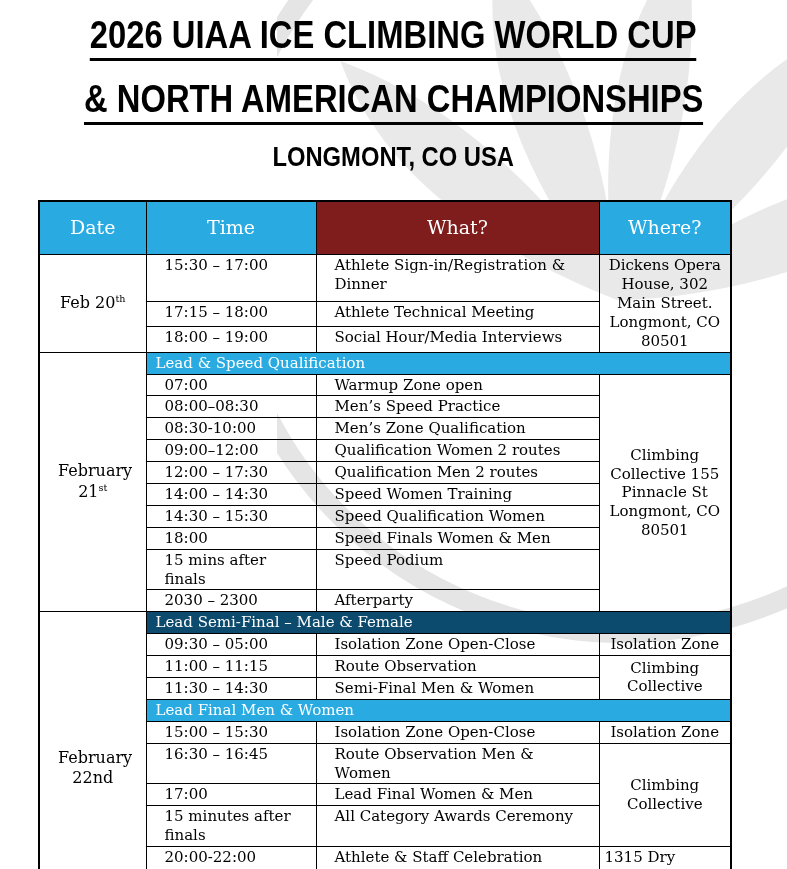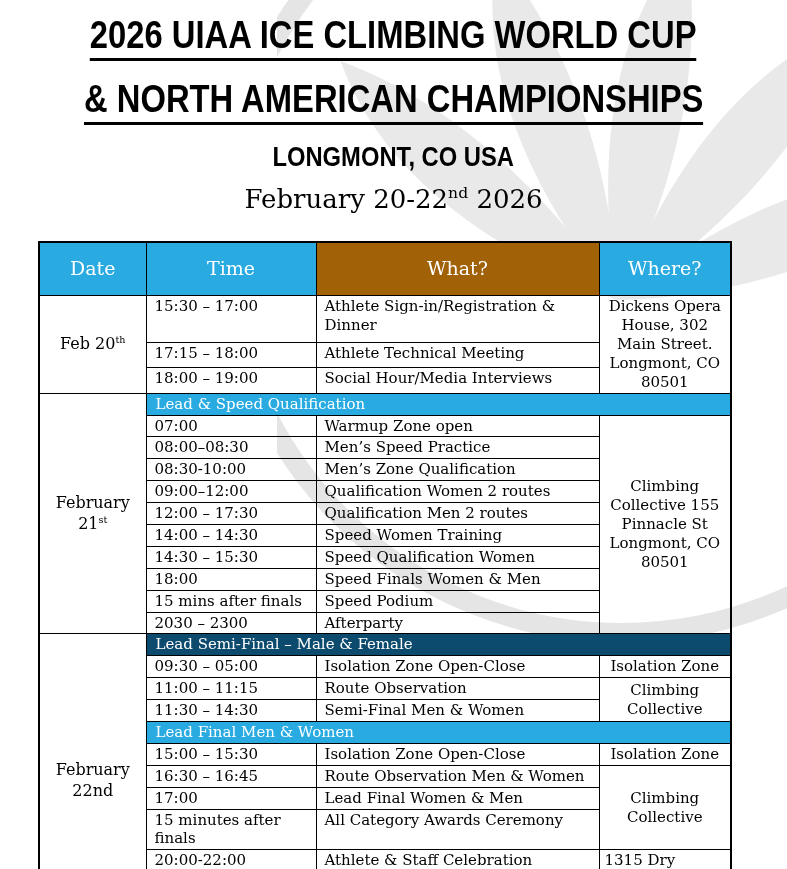--- a/index.html
+++ b/index.html
@@ -50,21 +50,21 @@
     table-layout:fixed;
     width:692px;
     margin:27px 0 0 38px;
     border:2.5px solid #000;
     background:transparent;
   }
   th,td{
     border:1.5px solid #000;
     font-size:15px;
     line-height:1.26;
-    padding:1px 8px;
+    padding:1px 18px;
     overflow:hidden;
   }
   th{
     color:#fff;
     font-weight:normal;
     font-size:19px;
     padding:14px 2px;
     text-align:center;
   }
   td.cell-banner{
@@ -105,35 +105,34 @@
   <header class="page-header">
     <div class="title-line">
       <span class="title-text">2026 UIAA ICE CLIMBING WORLD CUP</span>
     </div>
     <div class="title-line">
       <span class="title-text">&amp; NORTH AMERICAN CHAMPIONSHIPS</span>
     </div>
     <div class="location-line">
       <span class="location-text">LONGMONT, CO USA</span>
     </div>
-    <div class="date-line"><span>February 20-22</span><sup>nd</sup><span> 2026</span></div>
   </header>
 
   <table class="schedule">
     <colgroup>
       <col style="width:107px">
         <col style="width:170px">
         <col style="width:283px">
         <col style="width:132px">
     </colgroup>
     <thead>
       <tr>
         <th class="accent-bg" style="background: rgb(41, 171, 226);">Date</th>
         <th class="accent-bg" style="background: rgb(41, 171, 226);">Time</th>
-        <th class="accent-bg" style="background: #a16207;">What?</th>
+        <th class="accent-bg" style="background: #7f1d1d;">What?</th>
         <th class="accent-bg" style="background: rgb(41, 171, 226);">Where?</th>
       </tr>
     </thead>
     <tbody>
         <tr>
           <td rowspan="3" class="cell-date">
             <div>Feb 20<sup>th</sup></div>
           </td>
           <td class="cell-time">15:30 – 17:00</td>
           <td class="cell-what">Athlete Sign-in/Registration &amp; Dinner</td>

